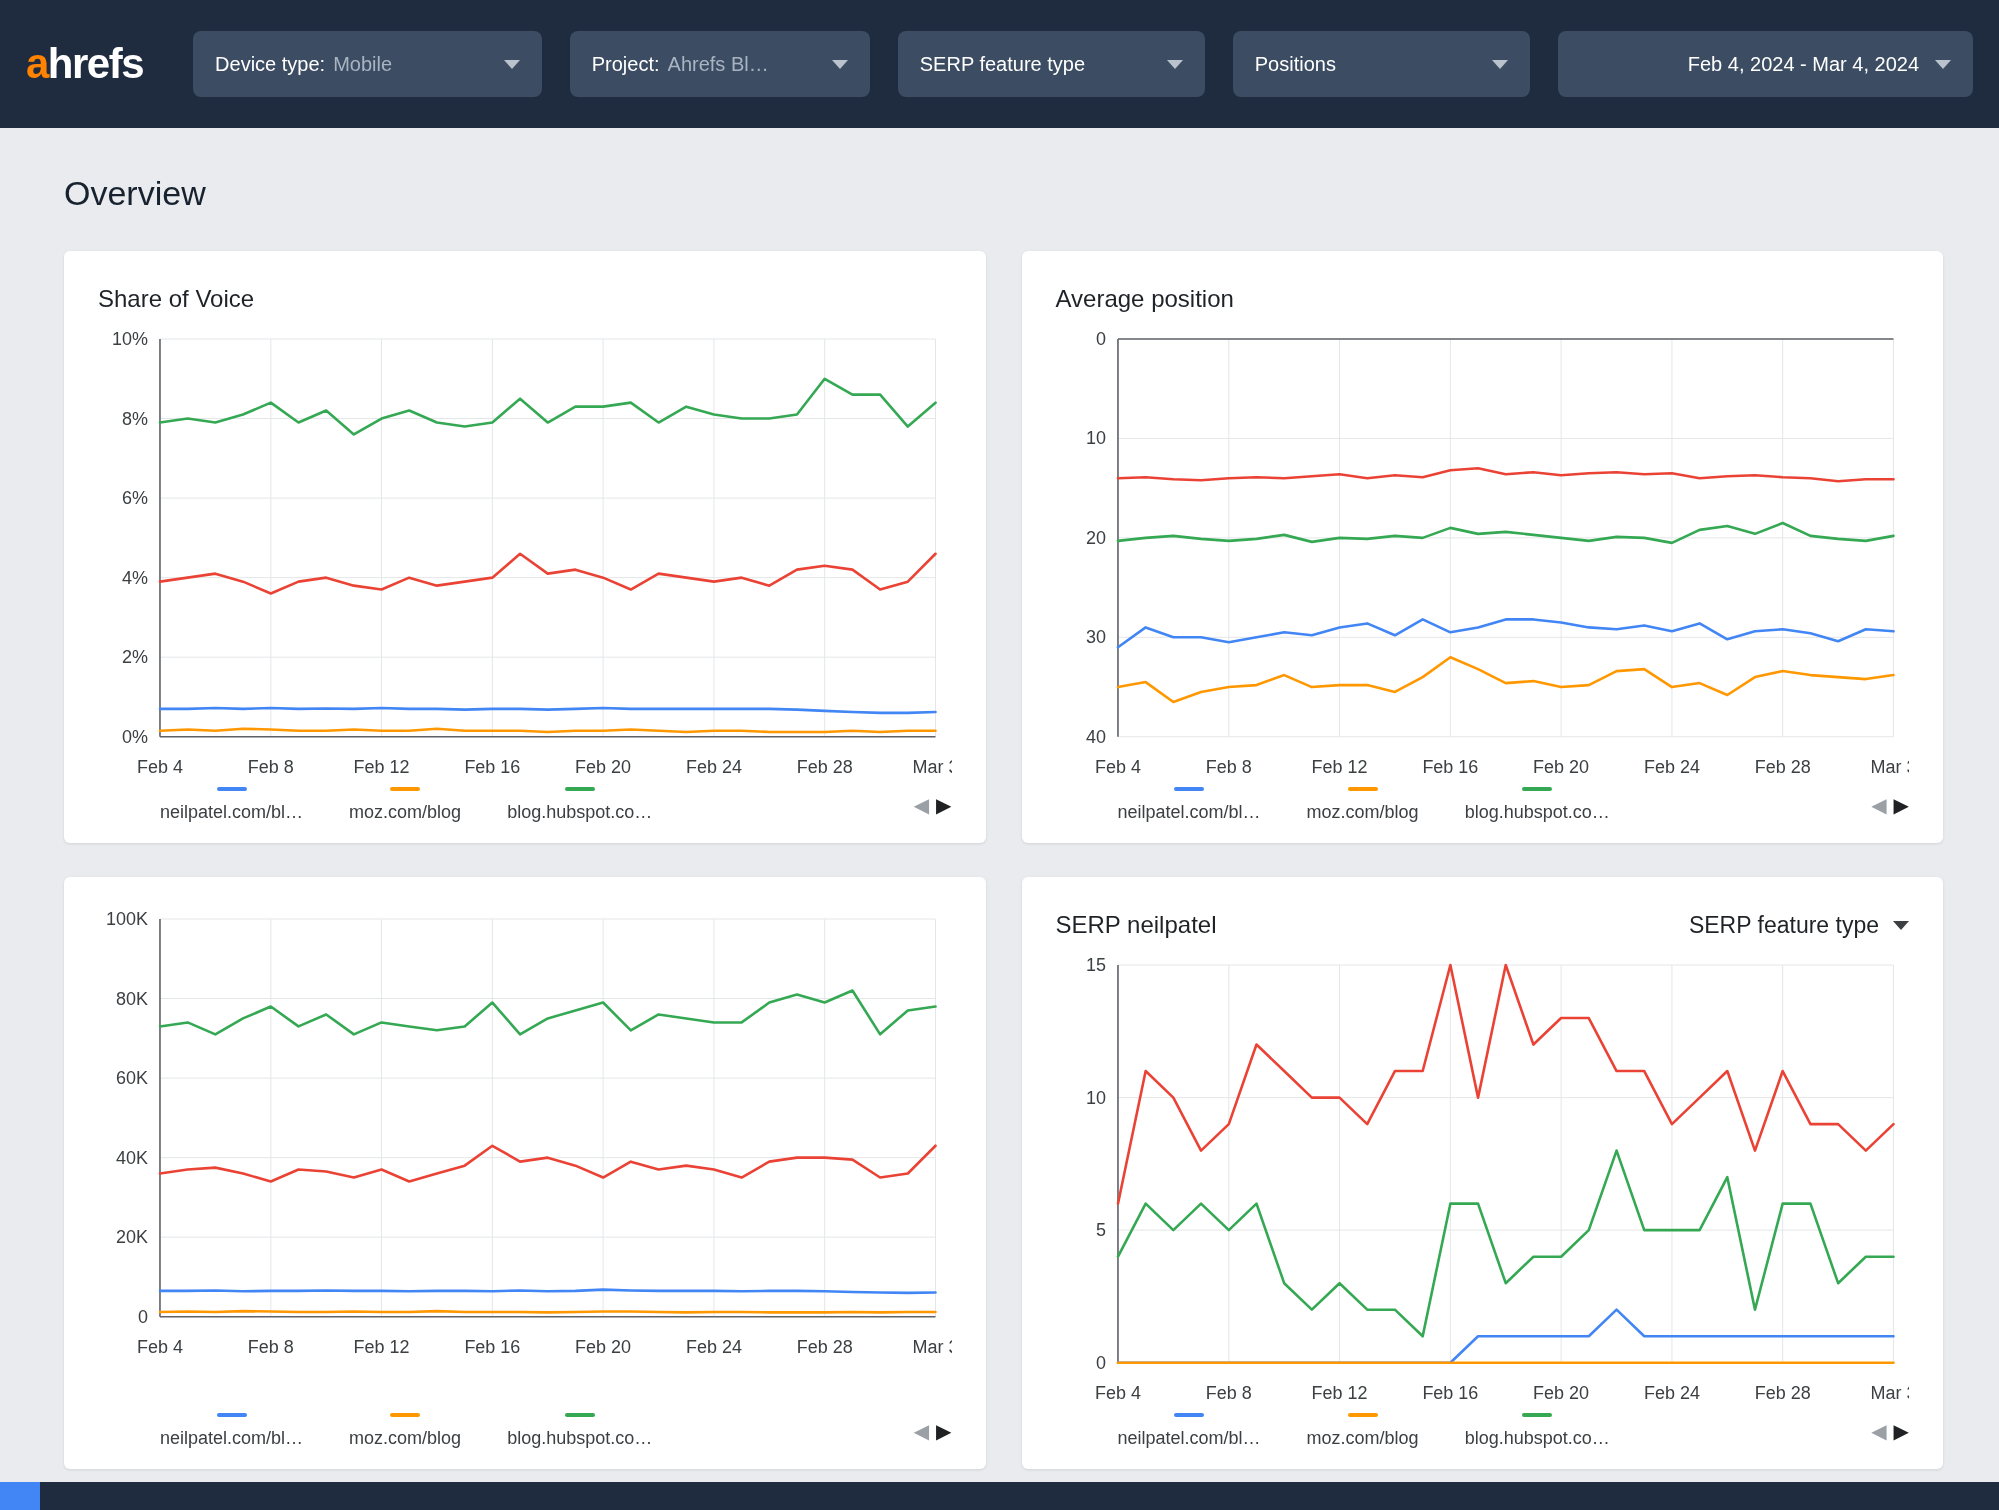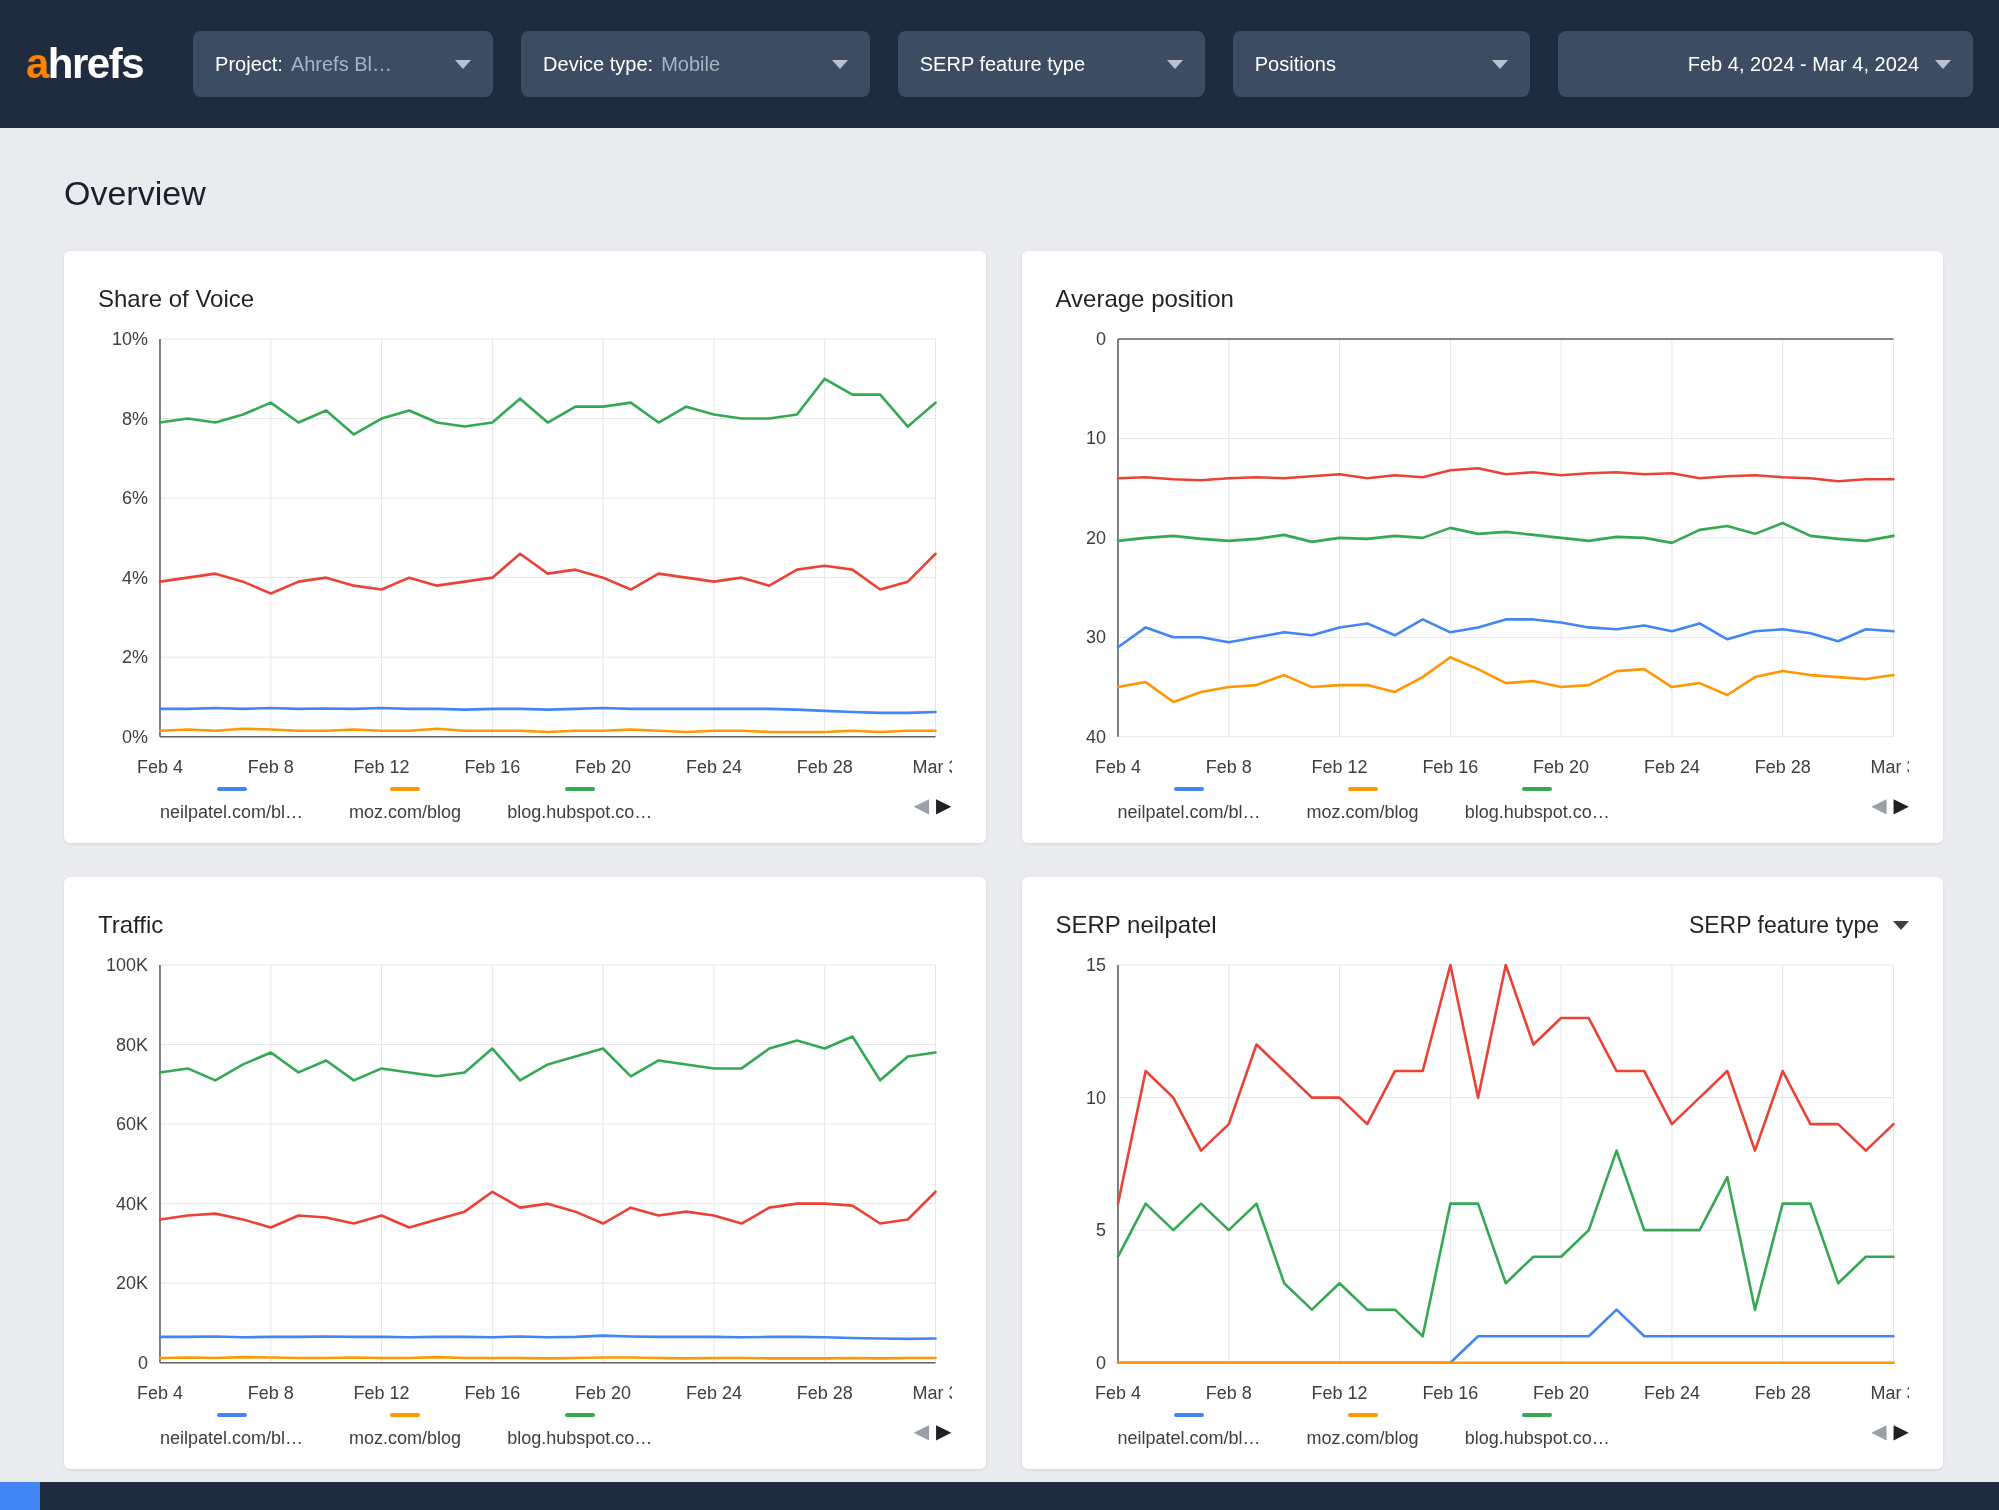--- a/index.html
+++ b/index.html
@@ -73,32 +73,32 @@
   
   .footer { position:absolute; left:0; bottom:0; width:100%; height:28px; background:#1f2c3f; display:flex; }
   .footer-accent { width:40px; height:100%; background:#4285f4; }
 </style>
 </head>
 <body>
 
 <header class="navbar">
   <div class="logo"><span class="logo-a">a</span><span>hrefs</span></div>
 
+  <button class="nav-dd dd-device">
+    <span class="dd-text">
+        <span class="dd-label">Device type:</span>
+        <span class="dd-value">Mobile</span>
+      </span>
+    <span class="caret"></span>
+  </button>
+
   <button class="nav-dd dd-project">
     <span class="dd-text">
         <span class="dd-label">Project:</span>
         <span class="dd-value">Ahrefs Bl…</span>
-      </span>
-    <span class="caret"></span>
-  </button>
-
-  <button class="nav-dd dd-device">
-    <span class="dd-text">
-        <span class="dd-label">Device type:</span>
-        <span class="dd-value">Mobile</span>
       </span>
     <span class="caret"></span>
   </button>
 
   <button class="nav-dd dd-serp">
     <span class="dd-text">
         <span class="dd-label">SERP feature type</span>
       </span>
     <span class="caret"></span>
   </button>
@@ -235,23 +235,20 @@
             <span>blog.hubspot.co…</span>
           </div>
         <div class="pager">
           <span class="pg-prev">◀</span>
           <span class="pg-next">▶</span>
         </div>
       </div>
     </section>
 
     <section class="card">
-      <div class="card-head">
-        <h2 class="chart-title">Traffic</h2>
-      </div>
       <svg class="chart" viewBox="0 0 854 460">
           <line class="grid" x1="62" x2="838" y1="412.0" y2="412.0"></line>
           <text class="ytick" x="50" y="418">0</text>
           <line class="grid" x1="62" x2="838" y1="332.4" y2="332.4"></line>
           <text class="ytick" x="50" y="338.4">20K</text>
           <line class="grid" x1="62" x2="838" y1="252.8" y2="252.8"></line>
           <text class="ytick" x="50" y="258.8">40K</text>
           <line class="grid" x1="62" x2="838" y1="173.2" y2="173.2"></line>
           <text class="ytick" x="50" y="179.2">60K</text>
           <line class="grid" x1="62" x2="838" y1="93.6" y2="93.6"></line>

